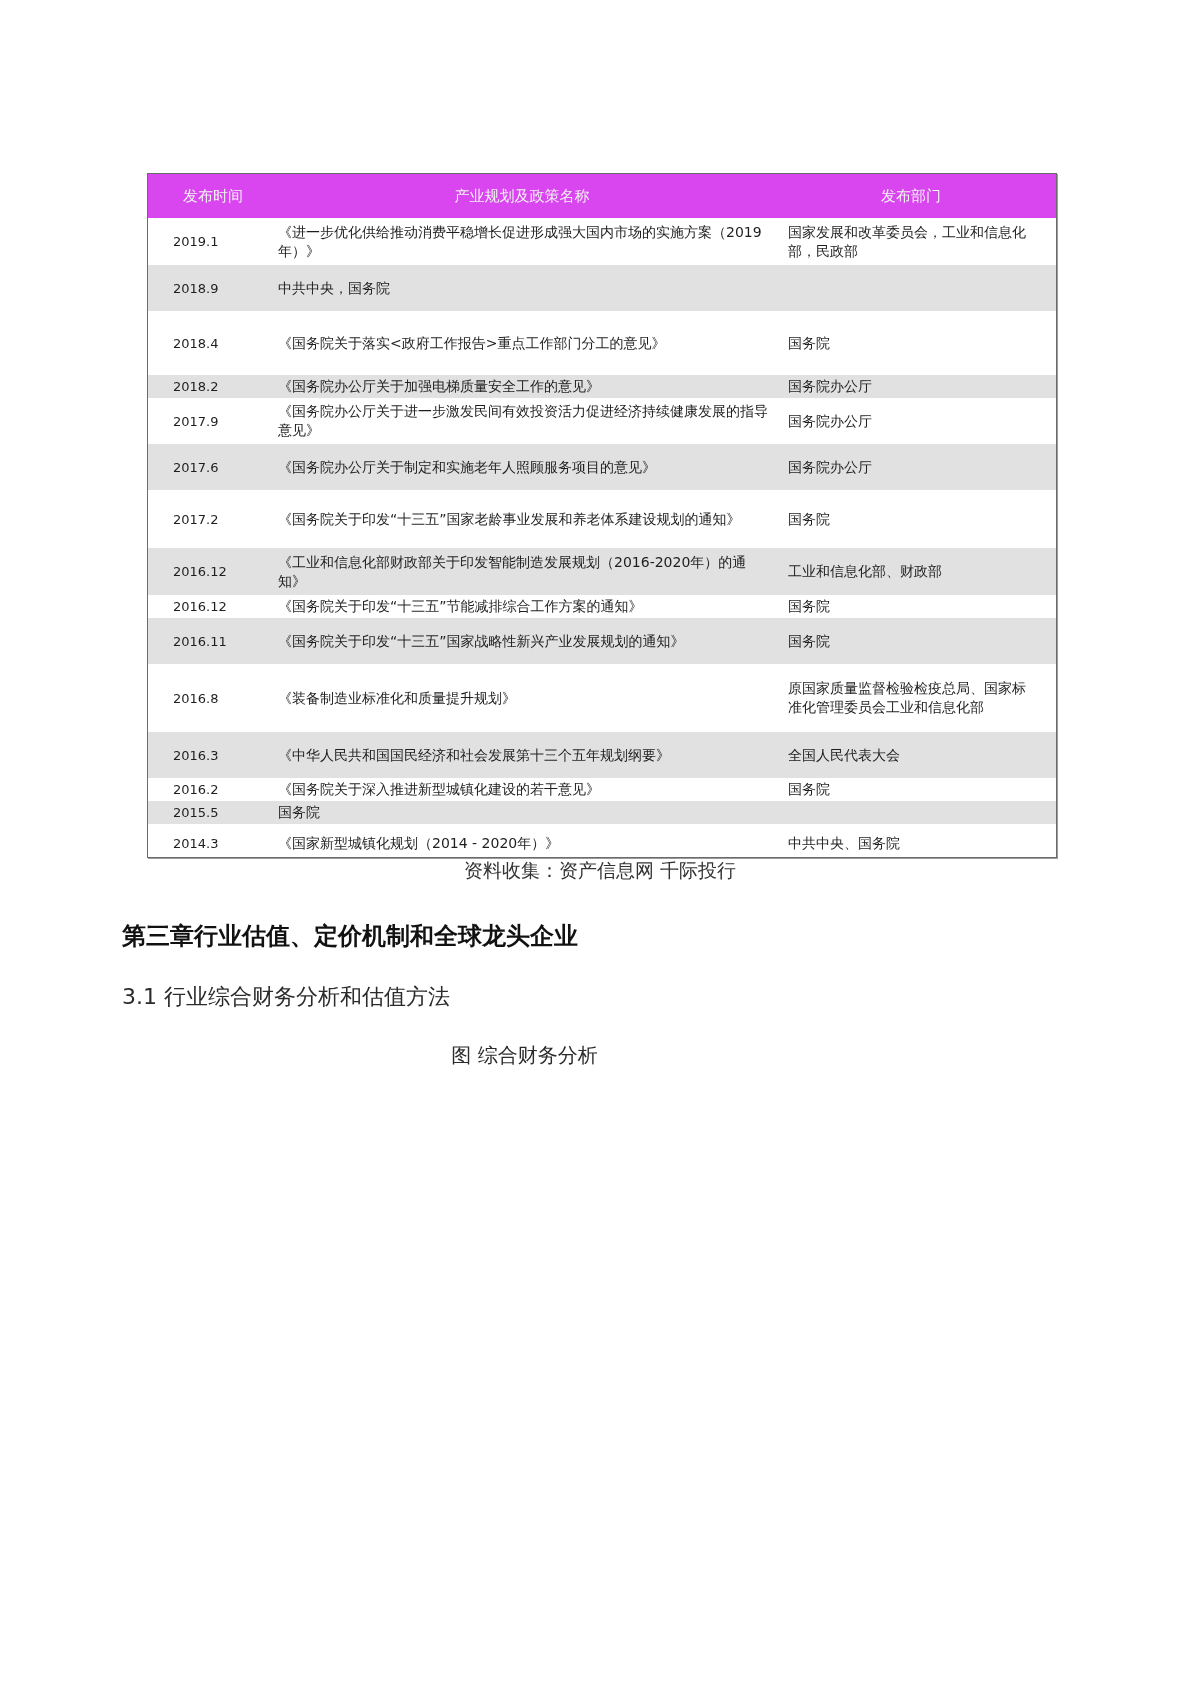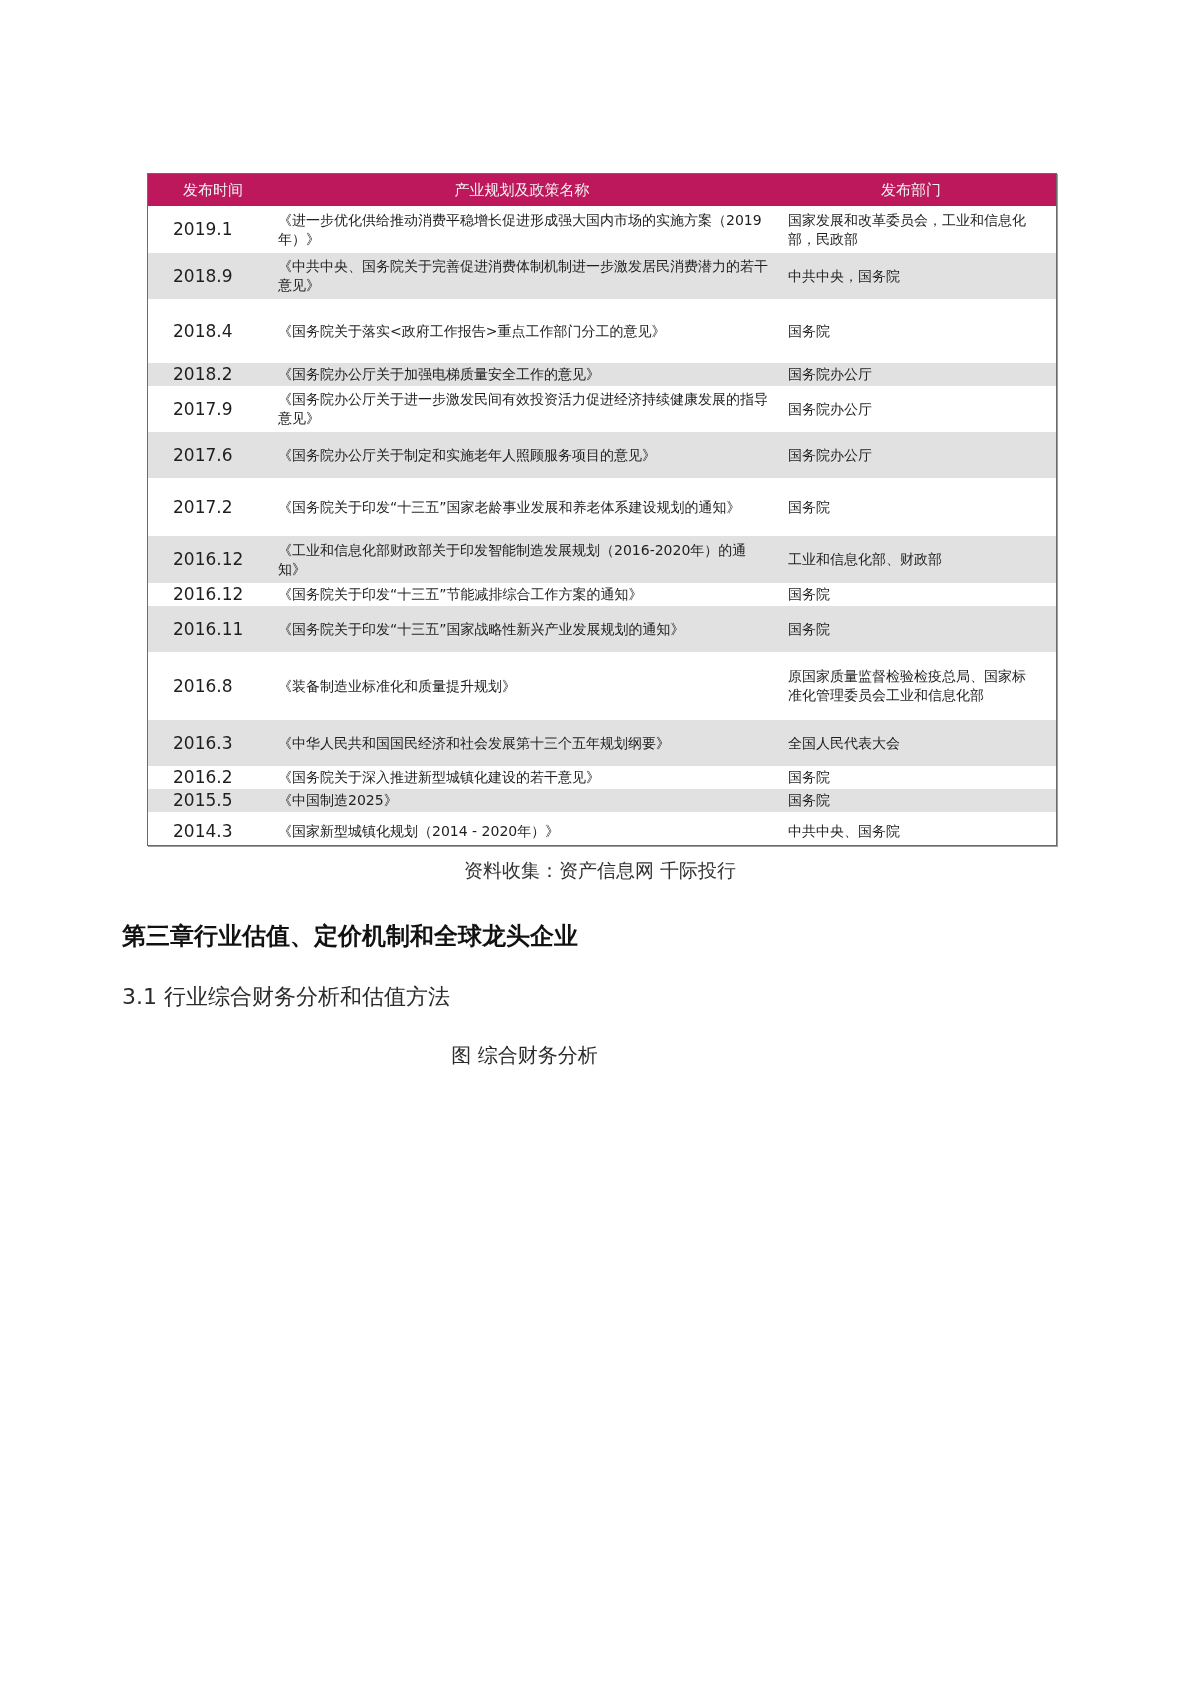--- a/index.html
+++ b/index.html
@@ -6,30 +6,30 @@
   body {
     width: 1200px; height: 1698px; position: relative; overflow: hidden;
     font-family: "DejaVu Sans", "Liberation Sans", sans-serif; color: #222;
   }
   .table-wrap {
     position: absolute; left: 147px; top: 173px; width: 908px;
     border: 1px solid #6b6b6b;
     box-shadow: 1px 1px 0 #9a9a9a;
   }
   .thead {
-    display: flex; height: 32px; background: #be185d; color: #f2f2f2;
+    display: flex; height: 44px; background: #d946ef; color: #f2f2f2;
     font-size: 15px; align-items: center;
   }
   .thead .c1 { width: 130px; text-align: center; }
   .thead .c2 { width: 488px; text-align: center; }
   .thead .c3 { flex: 1; text-align: center; }
   .row { display: flex; align-items: center; font-size: 14px; line-height: 19px; color: #1e1e1e; }
   .row.gray { background: #e1e1e1; }
   .row.white { background: #ffffff; }
-  .row .c1 { width: 130px; padding-left: 25px; box-sizing: border-box; font-size: 17px; }
+  .row .c1 { width: 130px; padding-left: 25px; box-sizing: border-box; font-size: 13px; }
   .row .c2 { width: 510px; padding-left: 0px; box-sizing: border-box; padding-right: 16px; }
   .row .c3 { flex: 1; padding-right: 18px; }
   .source {
     position: absolute; left: 0; width: 1200px; top: 858px; text-align: center;
     font-size: 19px; color: #333;
     box-sizing: border-box;
   }
   .chapter {
     position: absolute; left: 122px; top: 920px; font-size: 24px; font-weight: bold; color: #111;
   }
@@ -51,21 +51,20 @@
     <div class="c3">发布部门</div>
   </div>
 
   <div class="row white" style="height:47px">
     <div class="c1">2019.1</div>
     <div class="c2">《进一步优化供给推动消费平稳增长促进形成强大国内市场的实施方案（2019年）》</div>
     <div class="c3">国家发展和改革委员会，工业和信息化部，民政部</div>
   </div>
   <div class="row gray" style="height:46px">
     <div class="c1">2018.9</div>
-    <div class="c2">《中共中央、国务院关于完善促进消费体制机制进一步激发居民消费潜力的若干意见》</div>
     <div class="c3">中共中央，国务院</div>
   </div>
   <div class="row white" style="height:64px">
     <div class="c1">2018.4</div>
     <div class="c2">《国务院关于落实&lt;政府工作报告&gt;重点工作部门分工的意见》</div>
     <div class="c3">国务院</div>
   </div>
   <div class="row gray" style="height:23px">
     <div class="c1">2018.2</div>
     <div class="c2">《国务院办公厅关于加强电梯质量安全工作的意见》</div>
@@ -111,21 +110,20 @@
     <div class="c2">《中华人民共和国国民经济和社会发展第十三个五年规划纲要》</div>
     <div class="c3">全国人民代表大会</div>
   </div>
   <div class="row white" style="height:23px">
     <div class="c1">2016.2</div>
     <div class="c2">《国务院关于深入推进新型城镇化建设的若干意见》</div>
     <div class="c3">国务院</div>
   </div>
   <div class="row gray" style="height:23px">
     <div class="c1">2015.5</div>
-    <div class="c2">《中国制造2025》</div>
     <div class="c3">国务院</div>
   </div>
   <div class="row white" style="height:33px; align-items:flex-start; padding-top:10px; box-sizing:border-box;">
     <div class="c1">2014.3</div>
     <div class="c2">《国家新型城镇化规划（2014 - 2020年）》</div>
     <div class="c3">中共中央、国务院</div>
   </div>
 </div>
 
 <div class="source">资料收集：资产信息网 千际投行</div>

